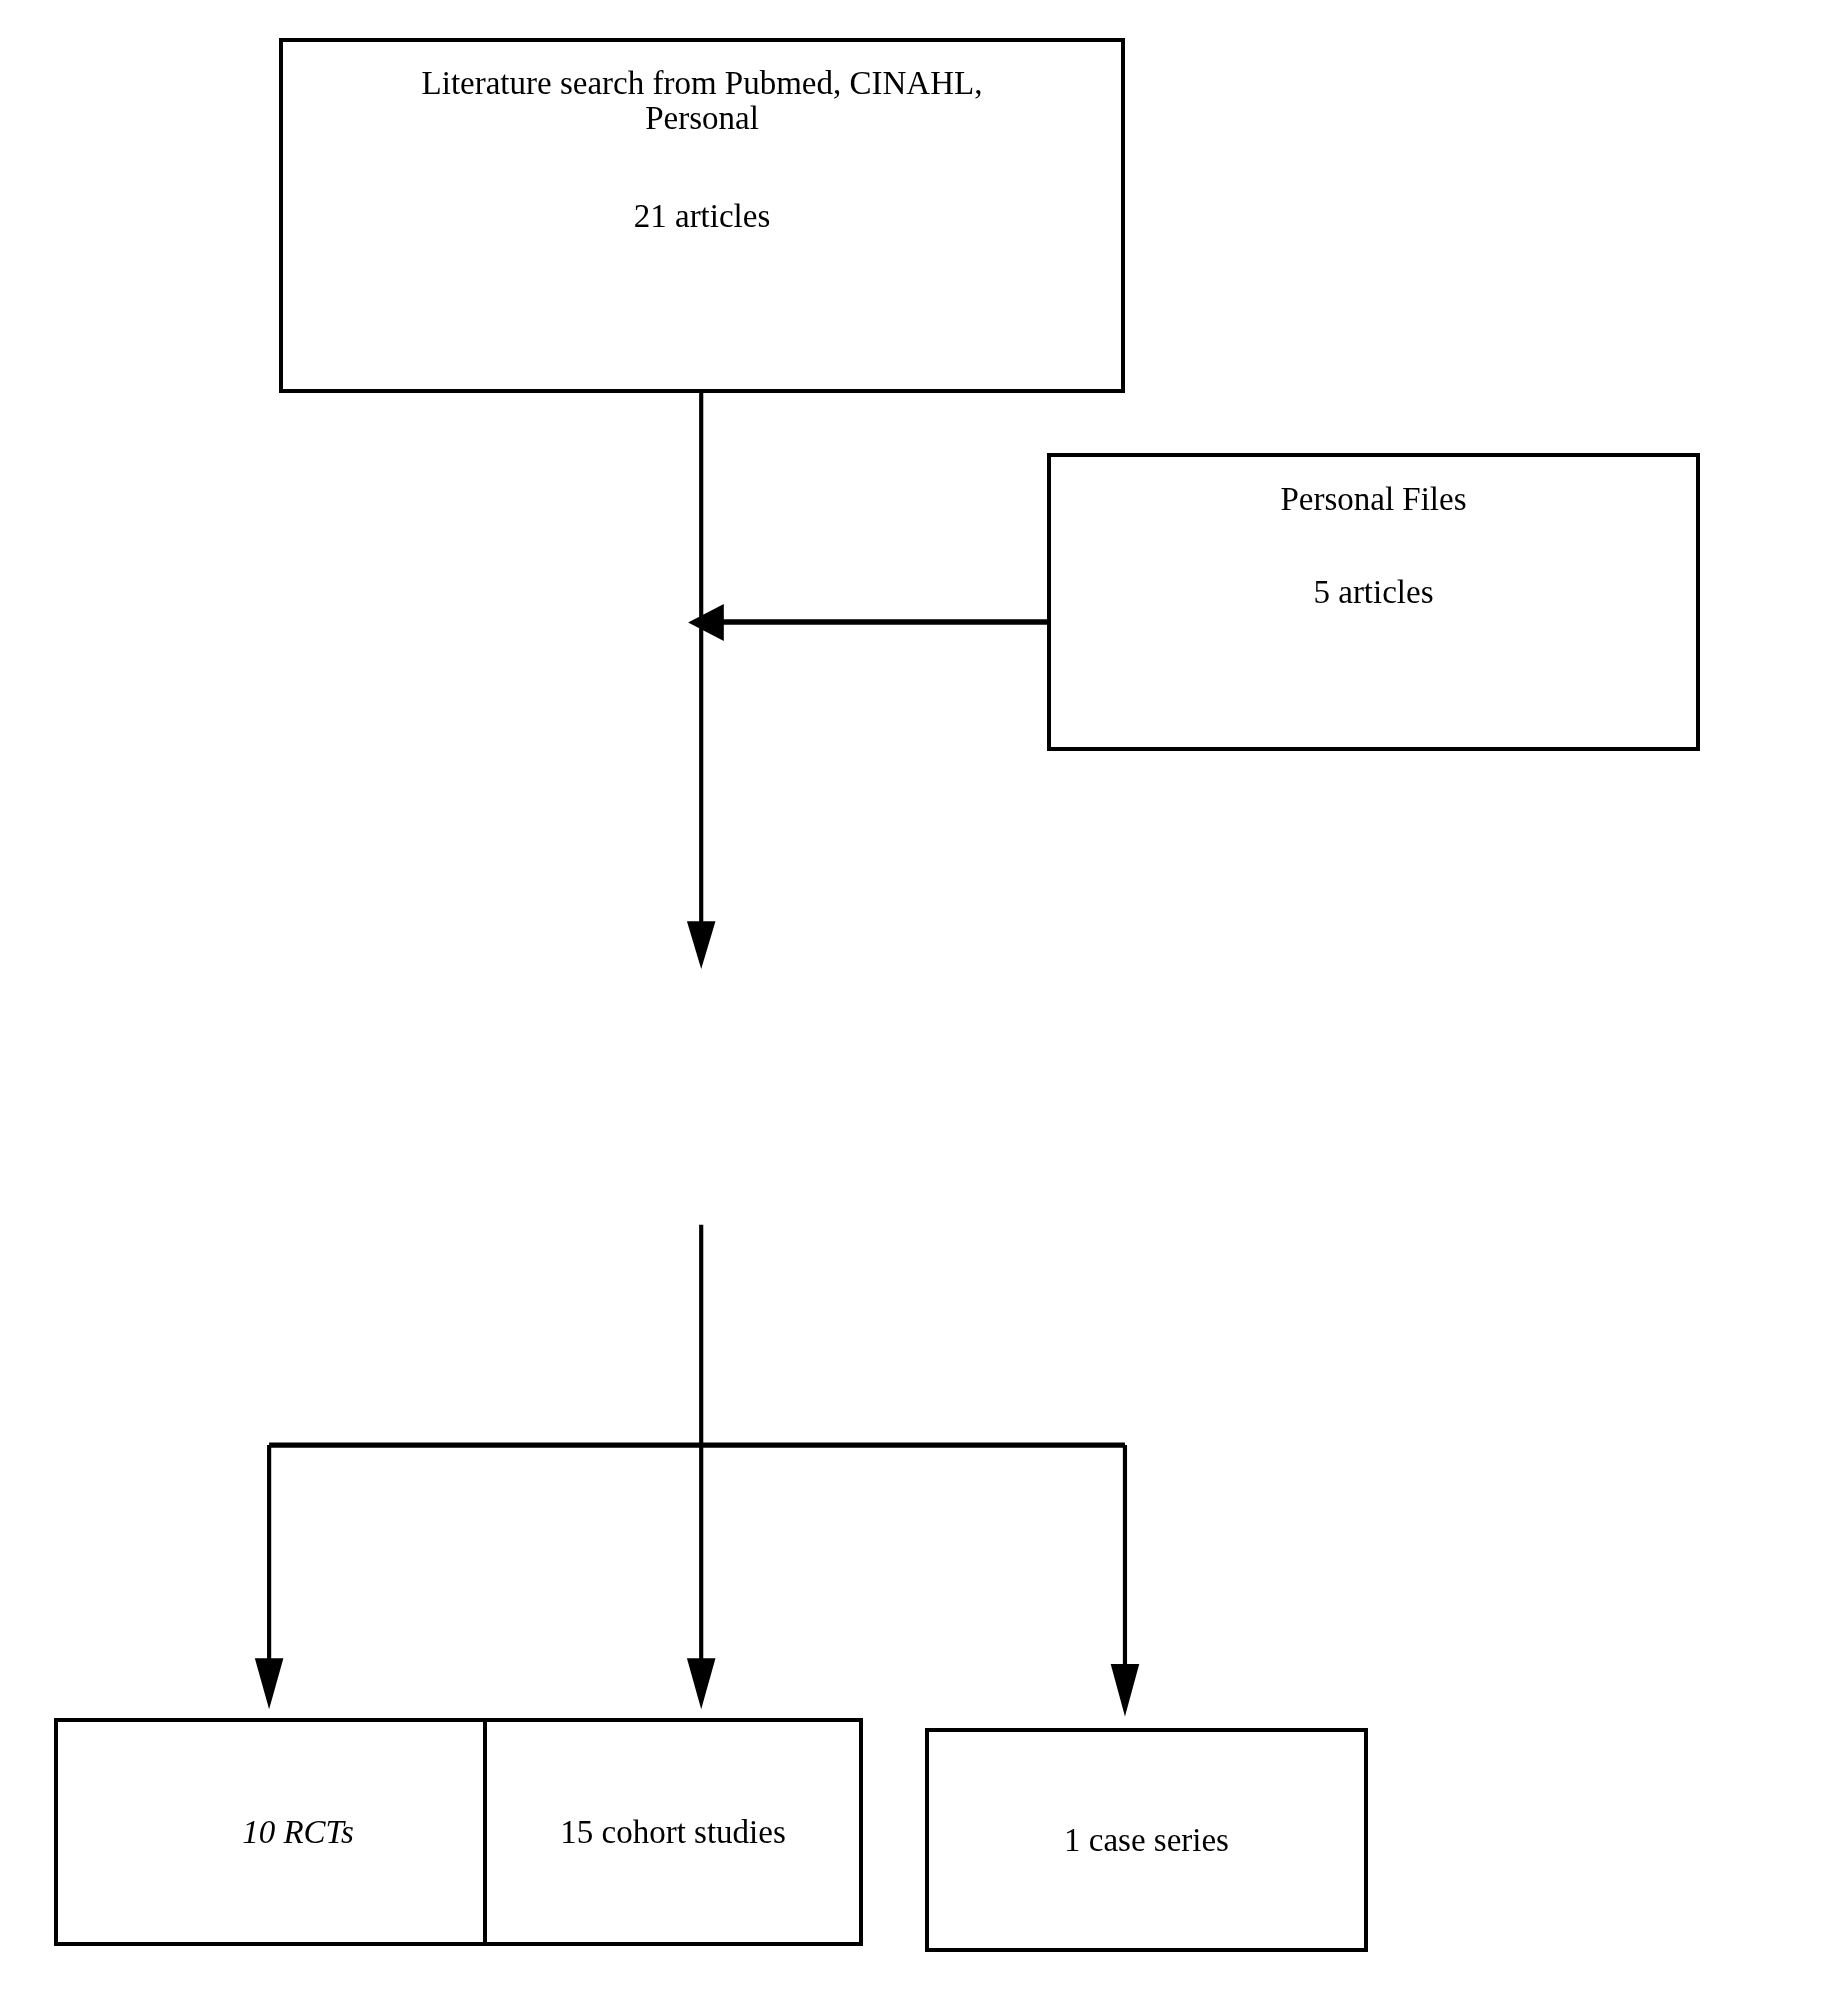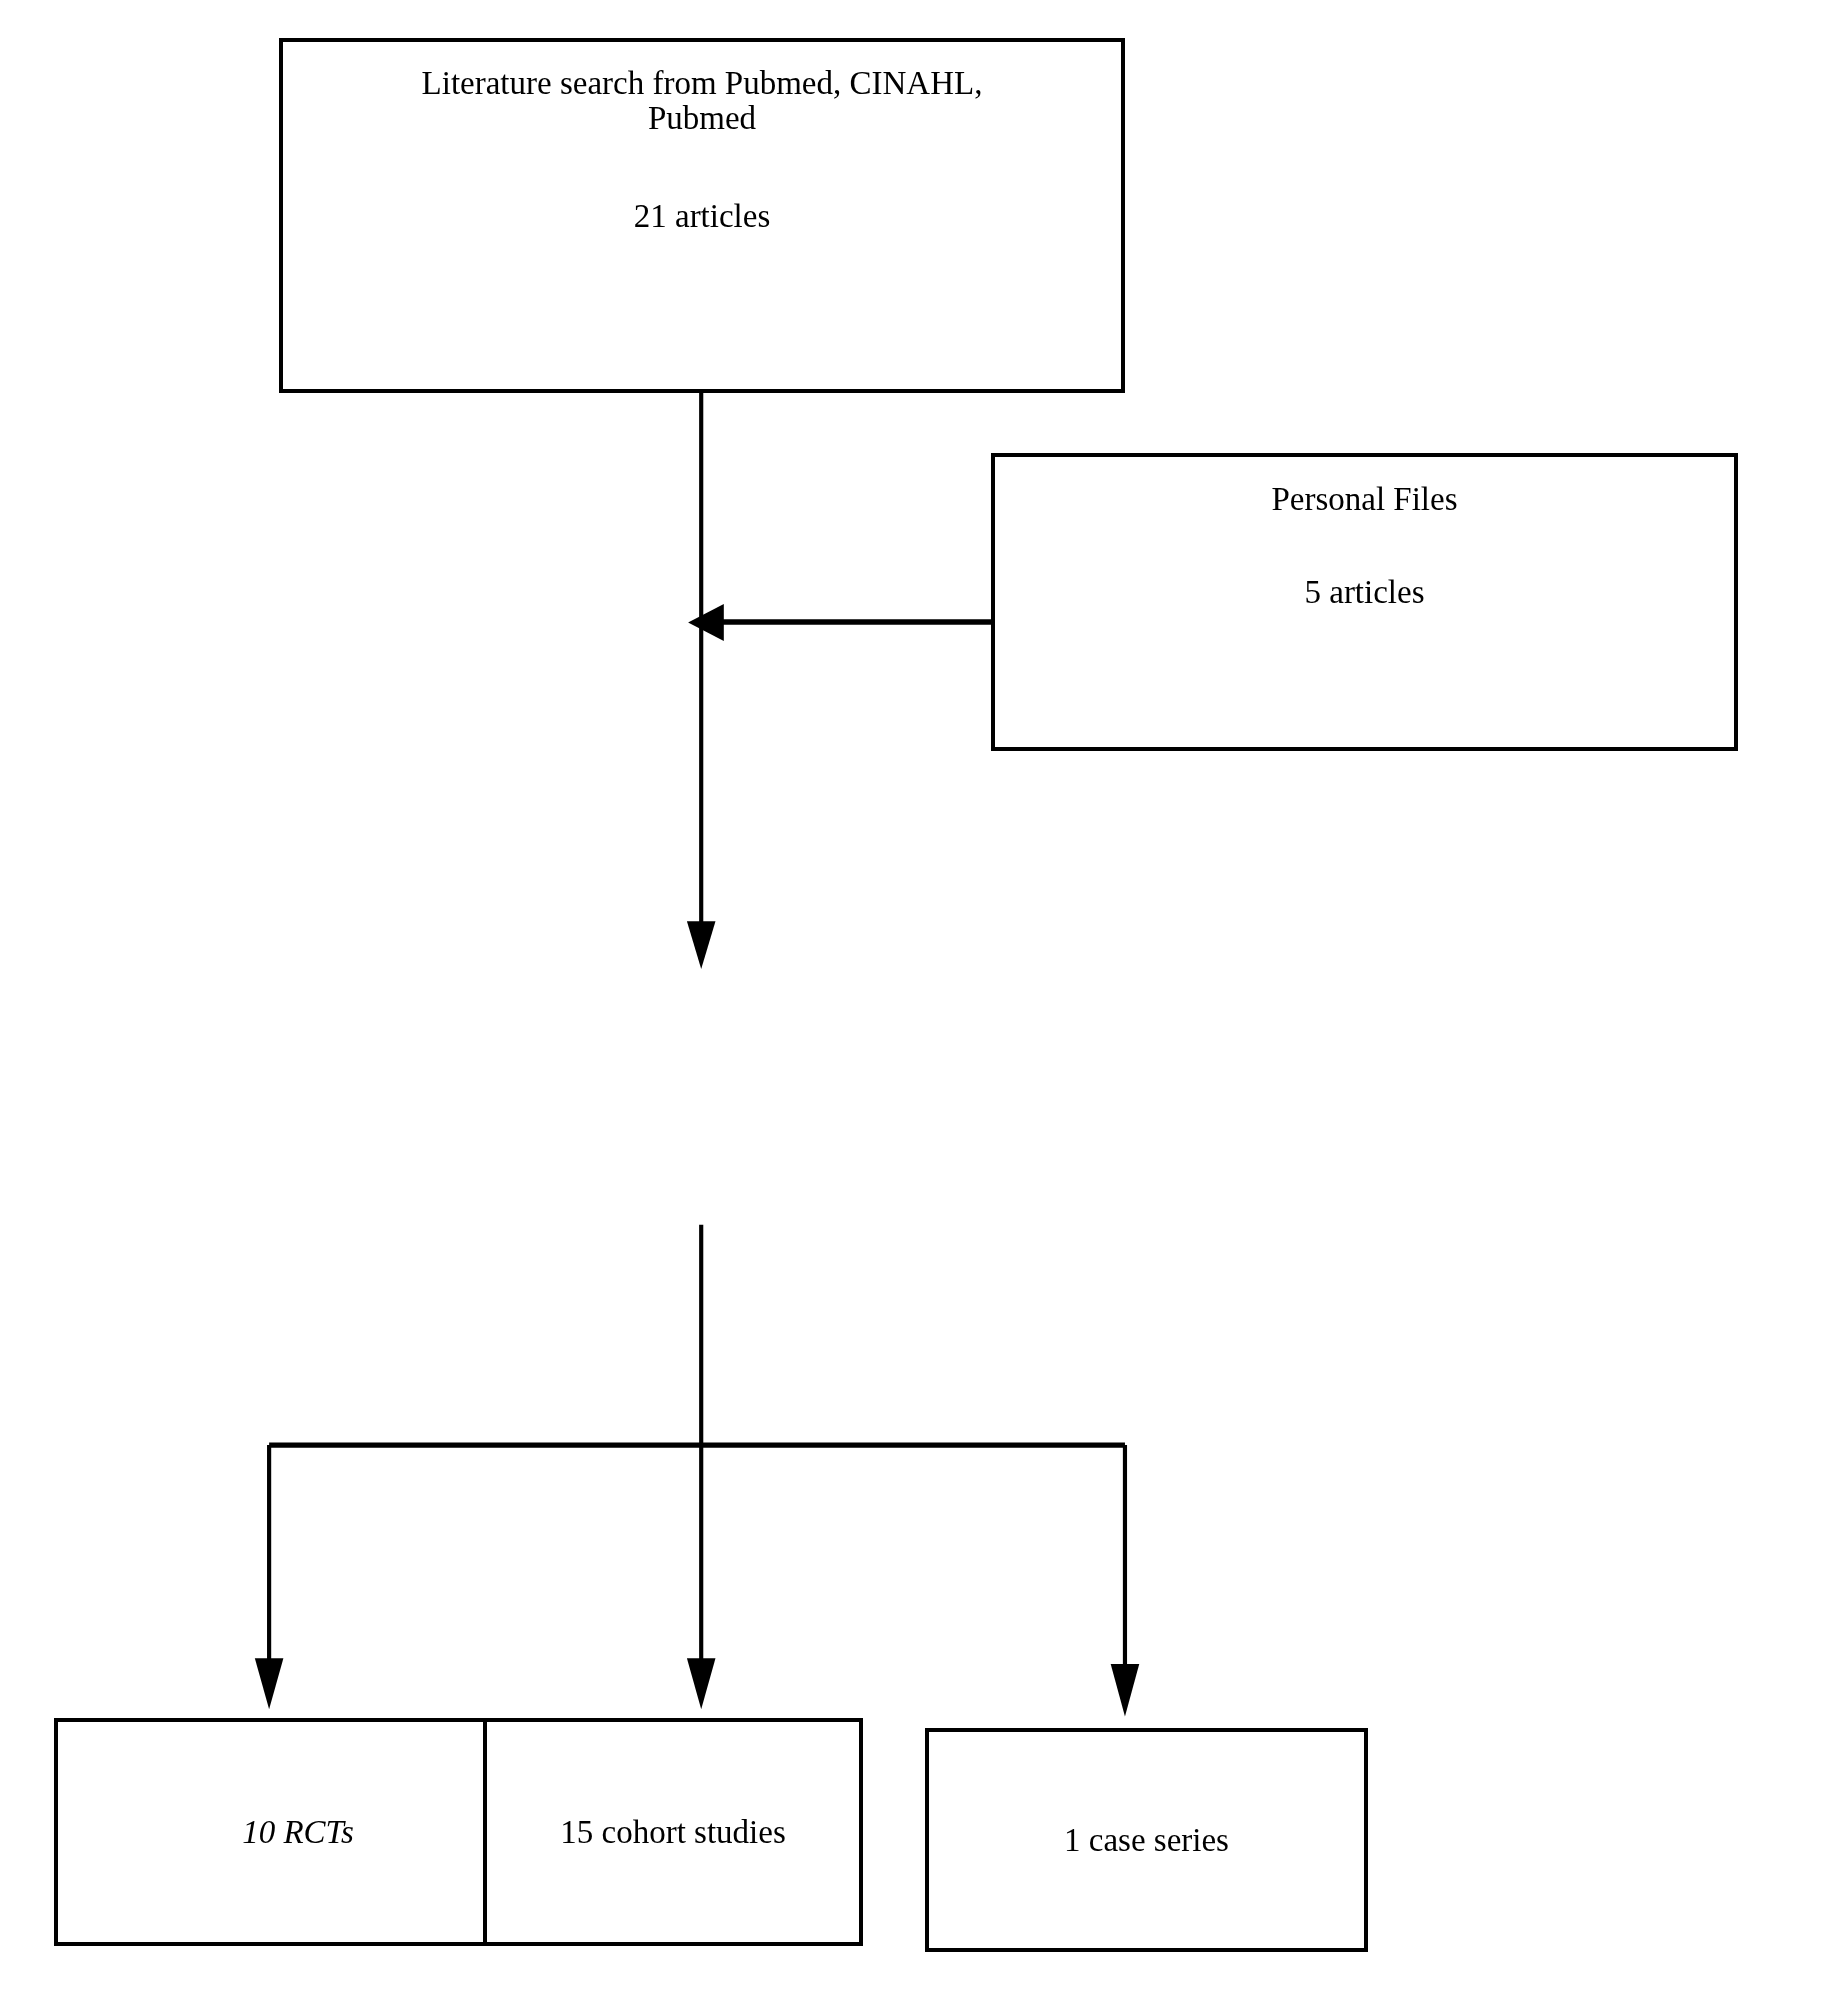--- a/index.html
+++ b/index.html
@@ -37,22 +37,22 @@
   #node-literature-search {
     left: 279px;  top: 38px;
     width: 846px; height: 355px;
     justify-content: flex-start;
     padding-top: 24px;
   }
   #node-literature-search .line { font-size: 33px; font-family: Liberation Serif, serif; }
   #node-literature-search .gap { height: 64px; }
 
   #node-personal-files {
-    left: 991px; top: 453px;
-    width: 747px; height: 298px;
+    left: 1047px; top: 453px;
+    width: 653px; height: 298px;
     justify-content: flex-start;
     padding-top: 25px;
   }
   #node-personal-files .line { font-size: 33px; }
   #node-personal-files .gap { height: 58px; }
 
   #node-total-identified {
     left: 292px; top: 991px;
     width: 812px; height: 234px;
   }
@@ -123,21 +123,21 @@
     </g>
 
     <g>
       <line x1="1890" y1="2428" x2="1890" y2="2800" stroke="#000000" stroke-width="7"></line>
       <polygon points="1866,2796 1914,2796 1890,2884" fill="#000000"></polygon>
     </g>
   </svg>
 
   <div class="node" id="node-literature-search">
     <span class="line">Literature search from Pubmed, CINAHL,</span>
-    <span class="line">Pubmed</span>
+    <span class="line">Personal</span>
     <span class="gap"></span>
     <span class="line">21 articles</span>
   </div>
 
   <div class="node" id="node-personal-files">
     <span class="line">Personal Files</span>
     <span class="gap"></span>
     <span class="line">5 articles</span>
   </div>
 

